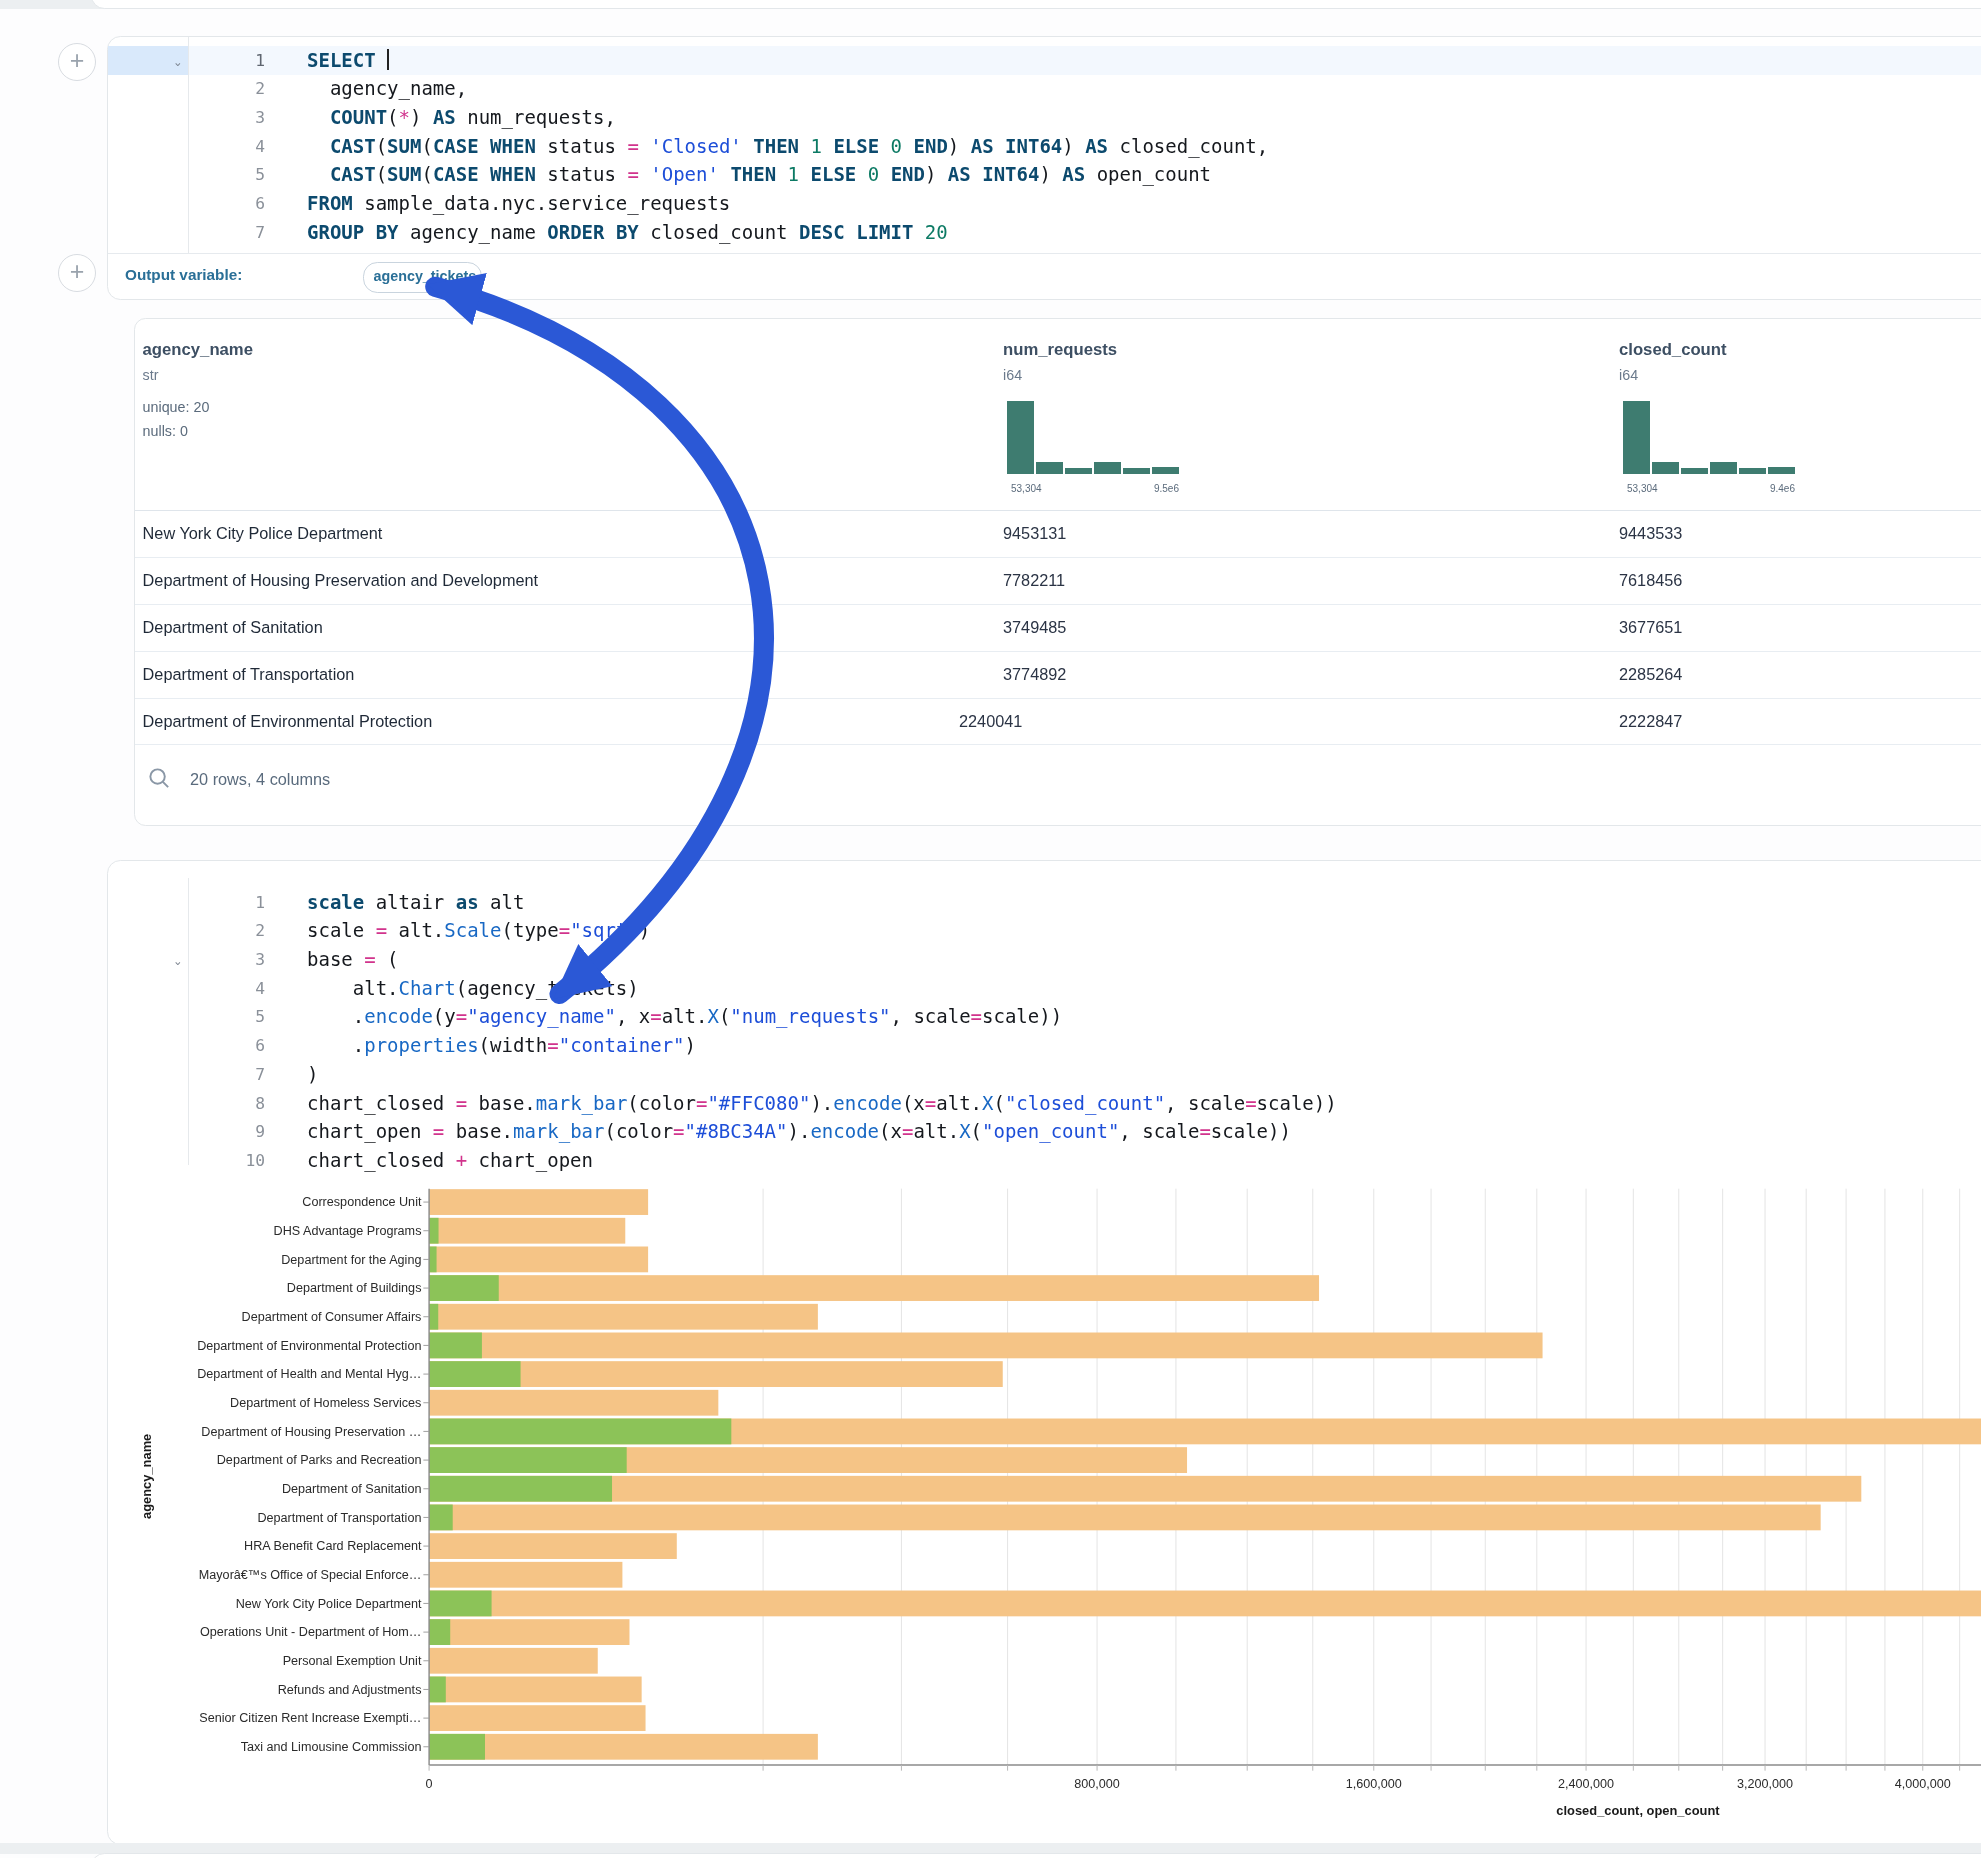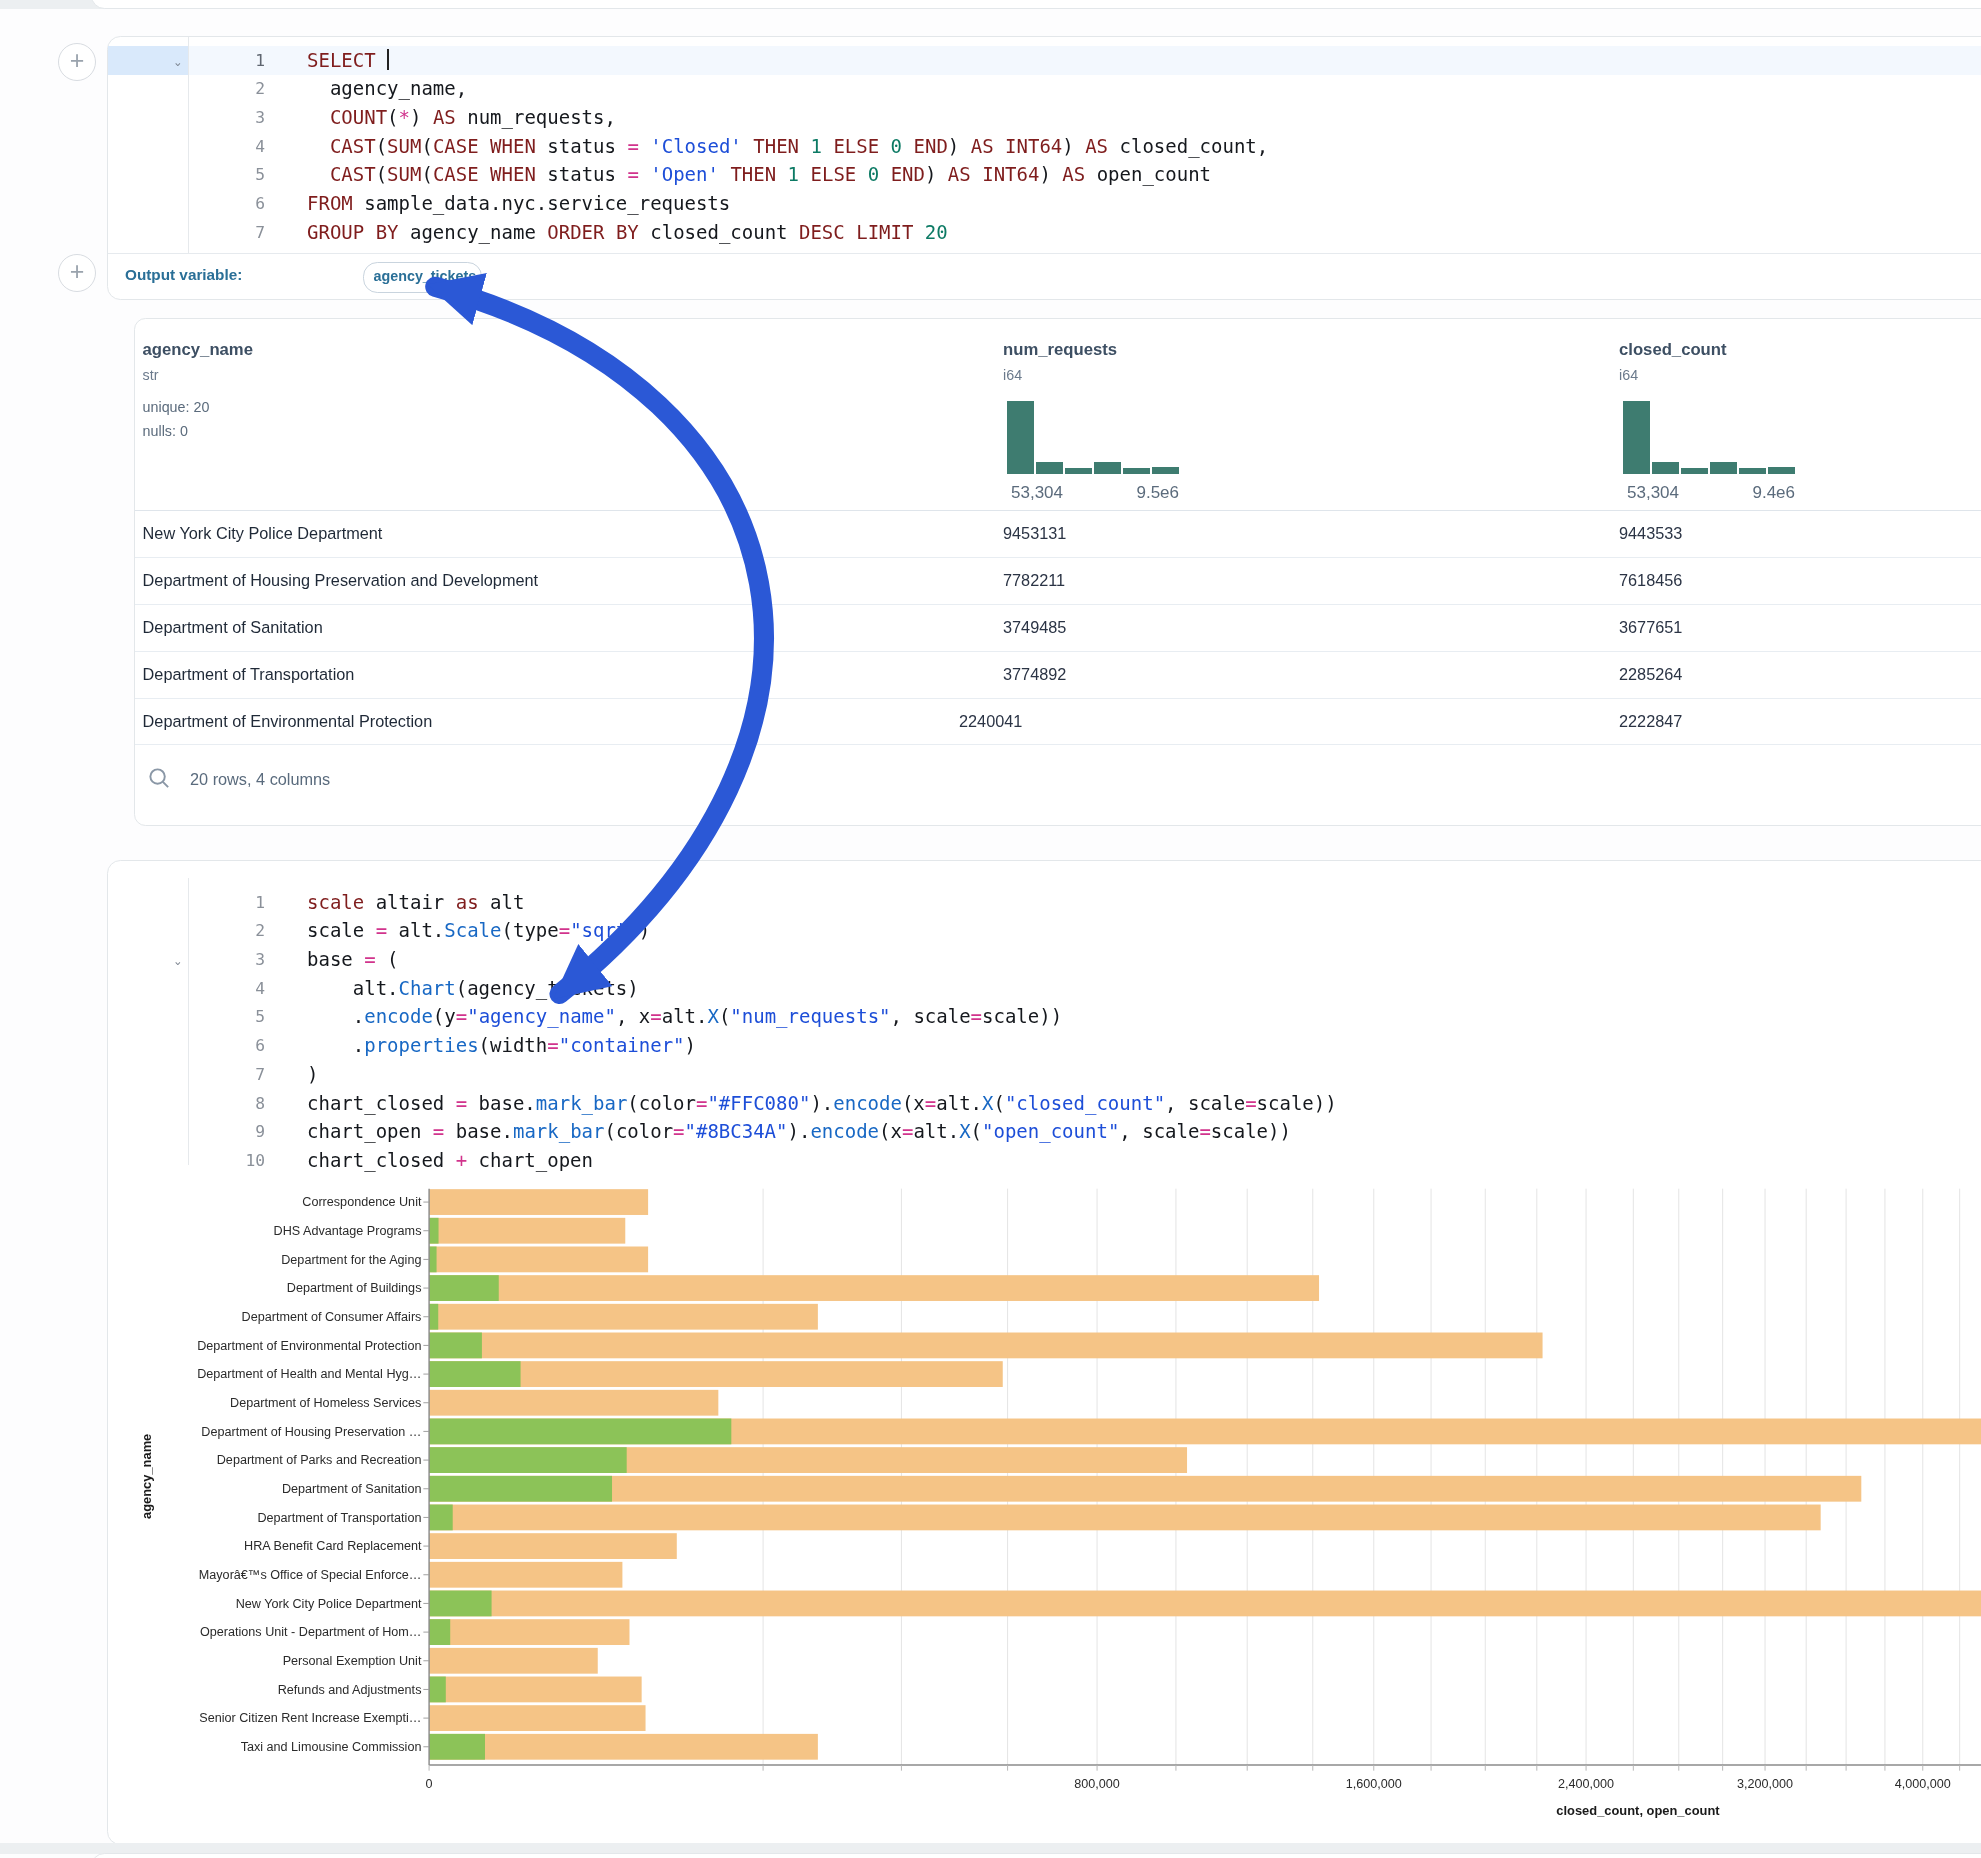--- a/index.html
+++ b/index.html
@@ -4,35 +4,35 @@
 <style>
   html,body{margin:0;padding:0;background:#fff;}
   #app{position:relative;width:1982px;height:1858px;overflow:hidden;background:#fdfdfe;
        font-family:"Liberation Sans", sans-serif;}
   .card{position:absolute;background:#fff;border:1.4px solid #e3e7ea;}
   .codeline{position:absolute;left:199px;height:29px;line-height:29px;white-space:pre;
             font-family:"DejaVu Sans Mono", monospace;font-size:19px;color:#15181d;}
   .gut{position:absolute;left:107px;width:50px;height:29px;line-height:29px;text-align:right;
        font-family:"DejaVu Sans Mono", monospace;font-size:16.3px;color:#8a9099;}
   .fold{position:absolute;width:15.3px;height:29px;line-height:29px;font-size:11.5px;color:#7d8590;}
-  .kw{color:#7f1d1d;font-weight:normal;}
+  .kw{color:#0c4a6e;font-weight:bold;}
   .str{color:#1d4ed8;}
   .num{color:#0c7a64;}
   .op{color:#d1338c;}
   .meth{color:#1868c4;}
   .pl{color:#15181d;}
   .cursor{display:inline-block;width:1.9px;height:21px;background:#222;vertical-align:-3.8px;}
   .plusbtn{position:absolute;width:36px;height:36px;border-radius:50%;border:1.4px solid #d8dce1;
            background:#fff;color:#9aa3ad;font-size:25px;line-height:33px;text-align:center;}
   .colhead{position:absolute;font-size:16.7px;font-weight:bold;color:#3d4f63;}
   .coltype{position:absolute;font-size:14.3px;color:#6b7a8c;}
   .colstat{position:absolute;font-size:14.3px;color:#5b6b7c;}
   .hist{position:absolute;width:172px;height:73px;display:flex;align-items:flex-end;gap:1.9px;}
   .hist div{flex:1;background:#3e7c70;}
-  .histlab{position:absolute;width:172px;font-size:17px;color:#5b6b7c;}
+  .histlab{position:absolute;width:172px;font-size:10px;color:#5b6b7c;}
   .cellname{position:absolute;font-size:16.3px;color:#1f2937;height:47px;line-height:47px;}
   .cellval{position:absolute;font-size:16.3px;color:#2b3445;height:47px;line-height:47px;}
   .rowline{position:absolute;height:1px;background:#e8edf2;}
   .outlabel{font-size:15.3px;font-weight:bold;color:#2a6f97;}
   .pill{position:absolute;left:255px;top:-16.3px;width:107px;height:29px;border:1.4px solid #c9d4de;
         border-radius:14.3px;background:#fff;overflow:hidden;white-space:nowrap;
         font-size:14.3px;font-weight:bold;color:#2a6f97;line-height:27px;padding-left:9.6px;}
   .footer{position:absolute;font-size:16.3px;color:#5a6b7d;}
 </style>
 </head>

